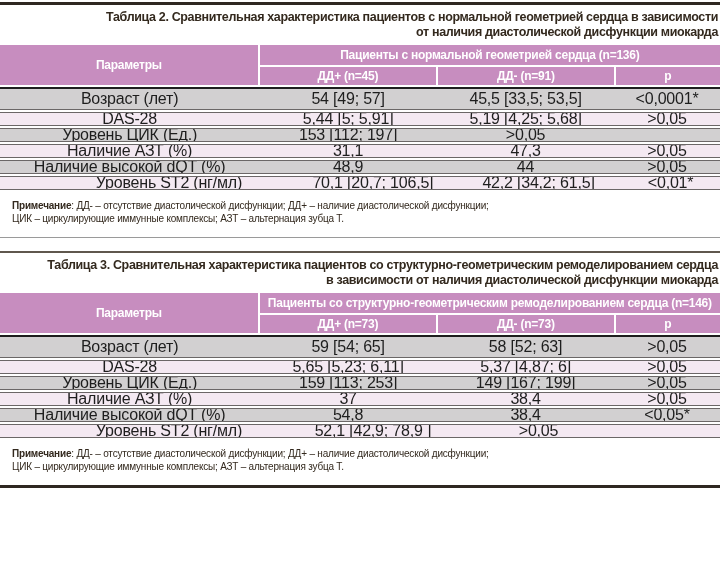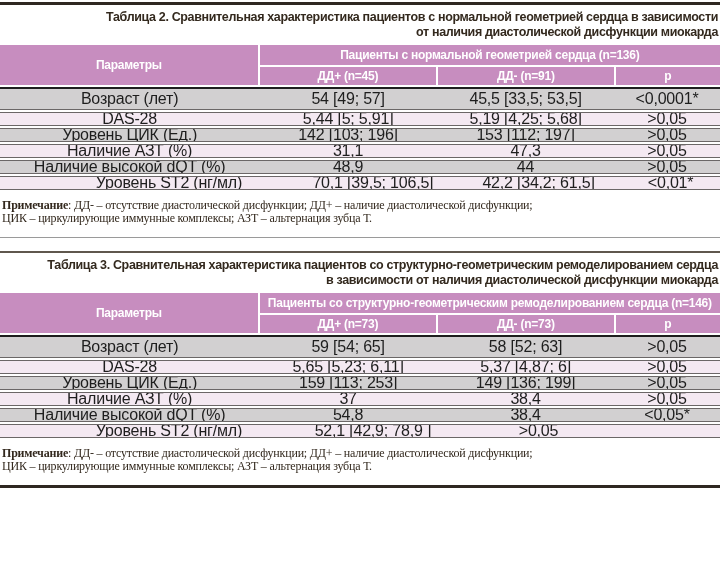--- a/index.html
+++ b/index.html
@@ -80,26 +80,25 @@
     font-size: 16px;
     letter-spacing: -0.2px;
     color: #1e1e1e;
     white-space: nowrap;
     overflow: hidden;
   }
 
   
   .note {
     margin-top: 9px;
-    font-size: 12px;
+    font-size: 10px;
     line-height: 13px;
     letter-spacing: -0.2px;
     color: #33291e;
-    padding-left: 2px;
-    font-family: Liberation Serif, serif;
+    padding-left: 12px;
   }
   .note .nb { font-weight: bold; }
   .note .nline { display: block; }
 </style>
 </head>
 <body>
 
 <div class="page">
 
   <div class="rule-top"></div>
@@ -125,39 +124,38 @@
         <div class="dcell">&lt;0,0001*</div>
       </div>
       <div class="drow odd">
         <div class="dcell">DAS-28</div>
         <div class="dcell">5,44 [5; 5,91]</div>
         <div class="dcell">5,19 [4,25; 5,68]</div>
         <div class="dcell">&gt;0,05</div>
       </div>
       <div class="drow even">
         <div class="dcell">Уровень ЦИК (Ед.)</div>
-        <div class="dcell">142 [103; 196]</div>
         <div class="dcell">153 [112; 197]</div>
         <div class="dcell">&gt;0,05</div>
       </div>
       <div class="drow odd">
         <div class="dcell">Наличие АЗТ (%)</div>
         <div class="dcell">31,1</div>
         <div class="dcell">47,3</div>
         <div class="dcell">&gt;0,05</div>
       </div>
       <div class="drow even">
         <div class="dcell">Наличие высокой dQT (%)</div>
         <div class="dcell">48,9</div>
         <div class="dcell">44</div>
         <div class="dcell">&gt;0,05</div>
       </div>
       <div class="drow odd">
         <div class="dcell">Уровень ST2 (нг/мл)</div>
-        <div class="dcell">70,1 [39,5; 106,5]</div>
+        <div class="dcell">70,1 [20,7; 106,5]</div>
         <div class="dcell">42,2 [34,2; 61,5]</div>
         <div class="dcell">&lt;0,01*</div>
       </div>
     </div>
 
   <div class="note">
     <span class="nline"><span class="nb">Примечание</span><span>: ДД- – отсутствие диастолической дисфункции; ДД+ – наличие диастолической дисфункции;</span></span>
     <span class="nline">ЦИК – циркулирующие иммунные комплексы; АЗТ – альтернация зубца Т.</span>
   </div>
 
@@ -186,21 +184,21 @@
       </div>
       <div class="drow odd">
         <div class="dcell">DAS-28</div>
         <div class="dcell">5,65 [5,23; 6,11]</div>
         <div class="dcell">5,37 [4,87; 6]</div>
         <div class="dcell">&gt;0,05</div>
       </div>
       <div class="drow even">
         <div class="dcell">Уровень ЦИК (Ед.)</div>
         <div class="dcell">159 [113; 253]</div>
-        <div class="dcell">149 [136; 199]</div>
+        <div class="dcell">149 [167; 199]</div>
         <div class="dcell">&gt;0,05</div>
       </div>
       <div class="drow odd">
         <div class="dcell">Наличие АЗТ (%)</div>
         <div class="dcell">37</div>
         <div class="dcell">38,4</div>
         <div class="dcell">&gt;0,05</div>
       </div>
       <div class="drow even">
         <div class="dcell">Наличие высокой dQT (%)</div>

